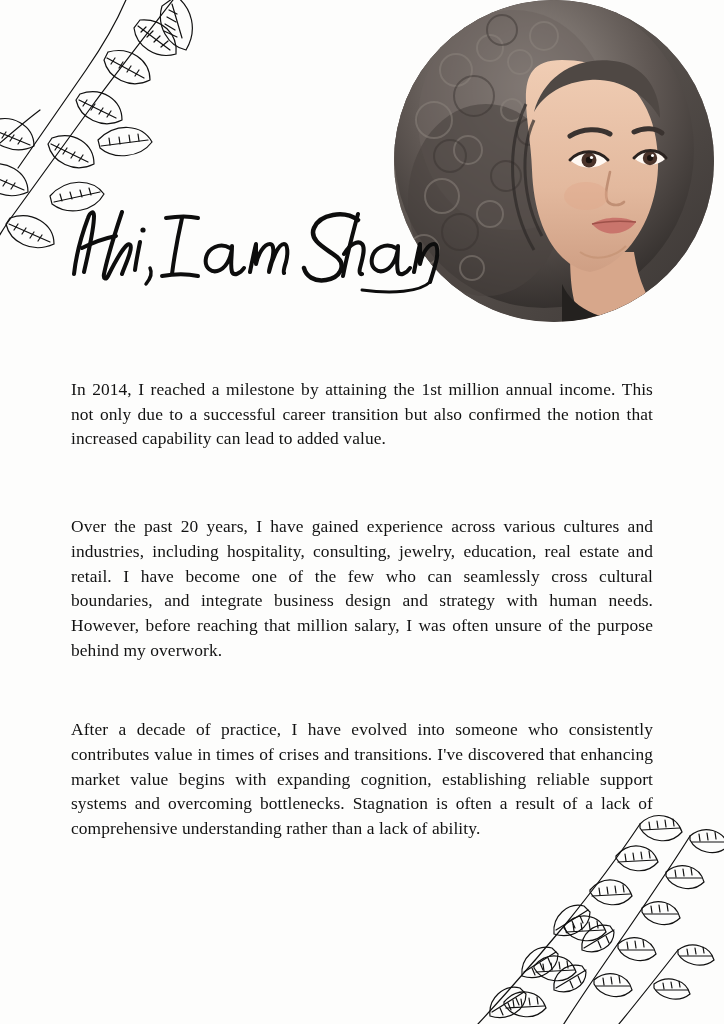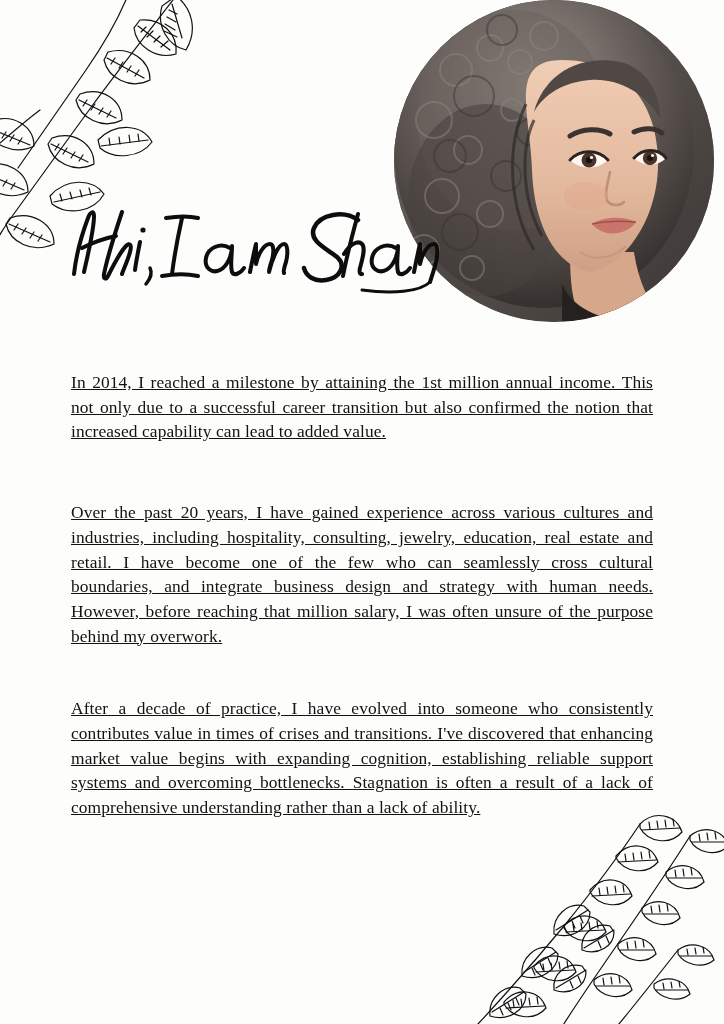--- a/index.html
+++ b/index.html
@@ -74,22 +74,21 @@
     top: 366px;
     width: 582px;
   }
   .para {
     text-align: justify;
     text-justify: inter-word;
     font-size: 17.4px;
     line-height: 1.42;
     letter-spacing: 0.1px;
     color: #121212;
-    margin: 4px 0 0 0;
-    text-decoration: underline;
+    margin: 11px 0 0 0;
   }
   .gap-1 { height: 52px; }
   .gap-2 { height: 44px; }
 </style>
 </head>
 <body>
 
 <div class="page">
 
   <div class="sprig sprig-top-left">

